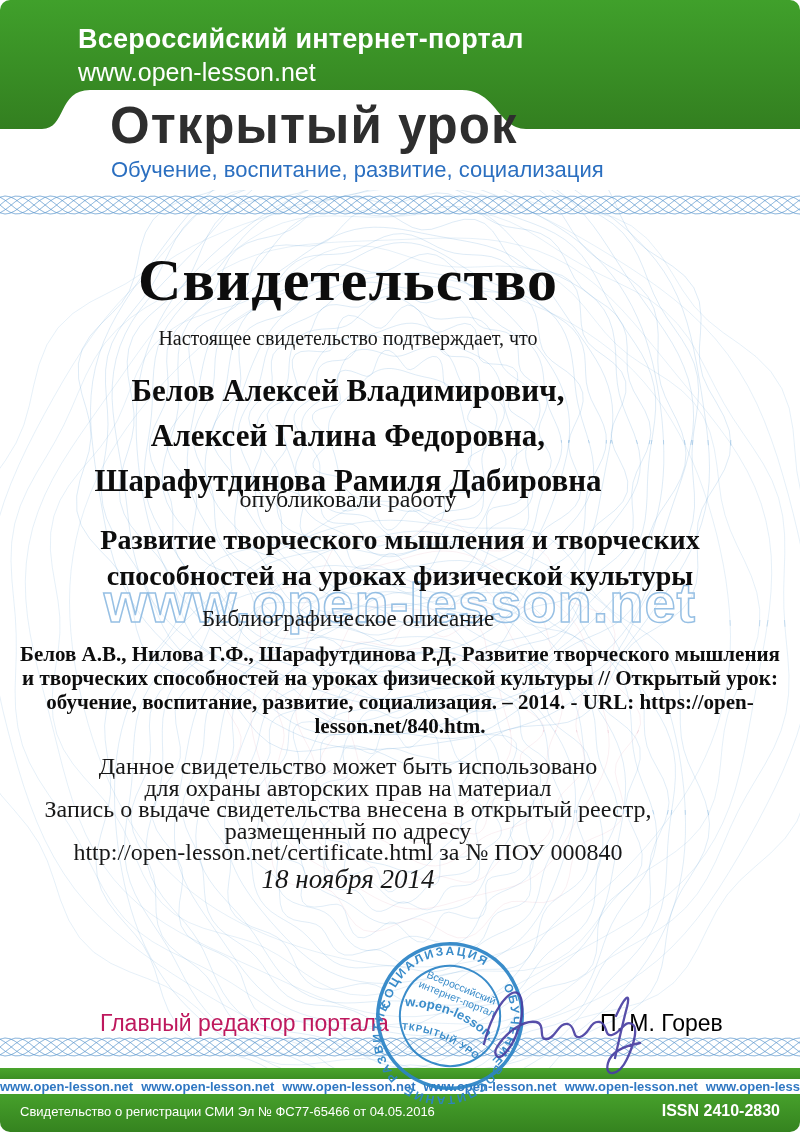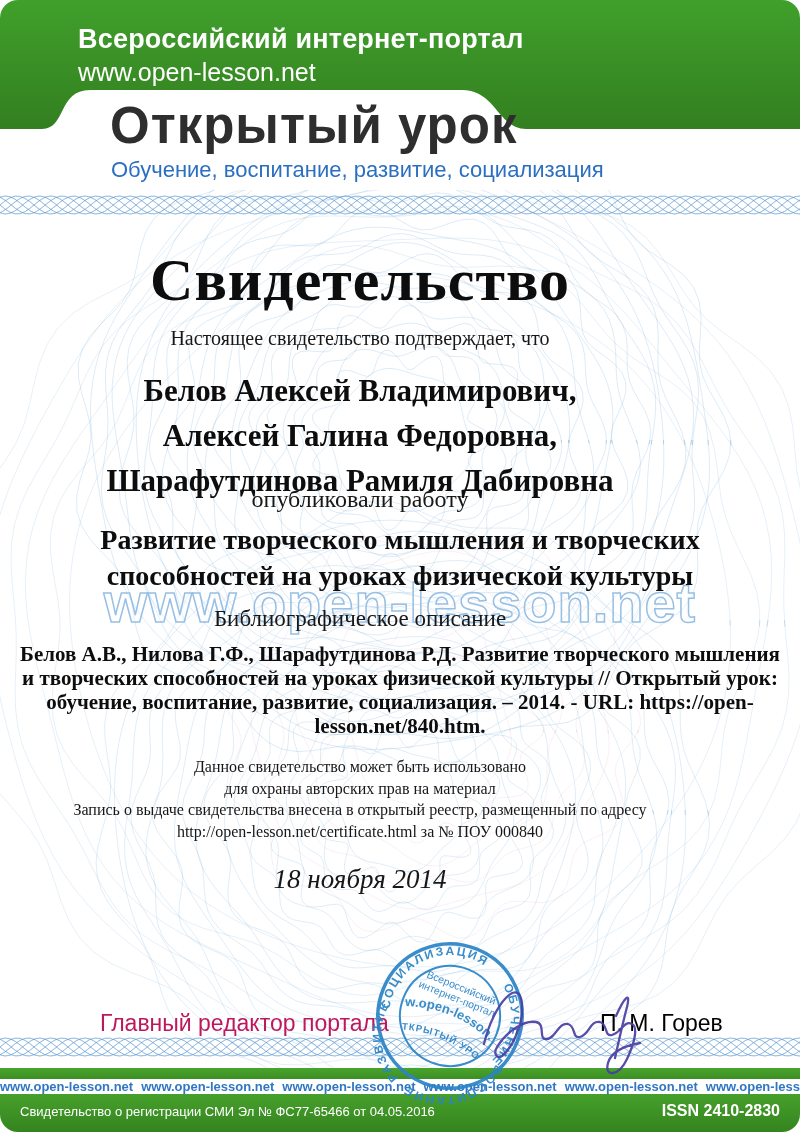--- a/index.html
+++ b/index.html
@@ -1,17 +1,17 @@
 <!DOCTYPE html>
 <html lang="ru"><head>
 <meta charset="utf-8">
 <style>
   html,body{margin:0;padding:0;background:#ffffff;}
   .page{position:relative;width:800px;height:1132px;margin:0 auto;background:#ffffff;
-        overflow:hidden;border-radius:18px;font-family:"Liberation Serif",serif;}
+        overflow:hidden;border-radius:10px;font-family:"Liberation Serif",serif;}
   svg{display:block;}
 
   
   .header-svg{position:absolute;top:0;left:0;z-index:3;}
   .hdr-portal{position:absolute;left:78px;top:24px;z-index:4;color:#ffffff;
     font-family:"Liberation Sans",sans-serif;font-weight:bold;font-size:27px;letter-spacing:.2px;}
   .hdr-site{position:absolute;left:78px;top:58px;z-index:4;color:#ffffff;
     font-family:"Liberation Sans",sans-serif;font-size:25px;}
   .hdr-brand{position:absolute;left:110px;top:96px;z-index:4;color:#2e2e2e;
     font-family:"Liberation Sans",sans-serif;font-weight:bold;font-size:51px;letter-spacing:1px;}
@@ -21,29 +21,29 @@
   
   .band-top{position:absolute;left:0;top:194px;z-index:1;}
   .band-bottom{position:absolute;left:0;top:1036px;z-index:1;}
   .rosette{position:absolute;left:0;top:190px;z-index:0;}
 
   .watermark{position:absolute;left:0;top:570px;width:800px;text-align:center;z-index:1;
     font-family:"Liberation Sans",sans-serif;font-weight:bold;font-size:56px;letter-spacing:1px;
     color:rgba(255,255,255,0.25);-webkit-text-stroke:1.5px rgba(140,185,225,0.9);white-space:nowrap;}
 
   
-  .ctext{position:absolute;left:16px;width:688px;text-align:center;z-index:2;color:#171717;}
+  .ctext{position:absolute;left:4px;width:688px;text-align:center;z-index:2;color:#171717;}
   .cert-title{top:246px;font-weight:bold;font-size:60px;letter-spacing:1px;color:#0d0d0d;}
   .confirm{top:327px;font-size:20px;}
   .authors{top:368px;font-weight:bold;font-size:31px;line-height:45px;color:#0d0d0d;}
   .published{top:486px;font-size:24px;}
   .work-title{top:522px;left:40px;width:720px;font-weight:bold;font-size:28px;line-height:36px;color:#0d0d0d;}
   .bib-head{top:606px;font-size:23px;}
   .bibliography{top:642px;left:12px;width:776px;font-weight:bold;font-size:21px;line-height:24px;color:#0d0d0d;}
-  .usage{top:756px;font-size:16px;line-height:21.5px;}
+  .usage{top:756px;font-size:24px;line-height:21.5px;}
   .issue-date{top:864px;font-style:italic;font-size:27px;}
 
   
   .editor-role{position:absolute;left:100px;top:1010px;z-index:2;color:#be185d;
     font-family:"Liberation Sans",sans-serif;font-size:23px;}
   .editor-name{position:absolute;left:600px;top:1010px;z-index:2;color:#000000;
     font-family:"Liberation Sans",sans-serif;font-size:23px;}
   .autograph{position:absolute;left:466px;top:958px;z-index:6;}
   .stamp{position:absolute;left:362px;top:928px;z-index:5;opacity:.93;}
   .stamp text{font-family:"Liberation Sans",sans-serif;fill:#2c84c6;}

